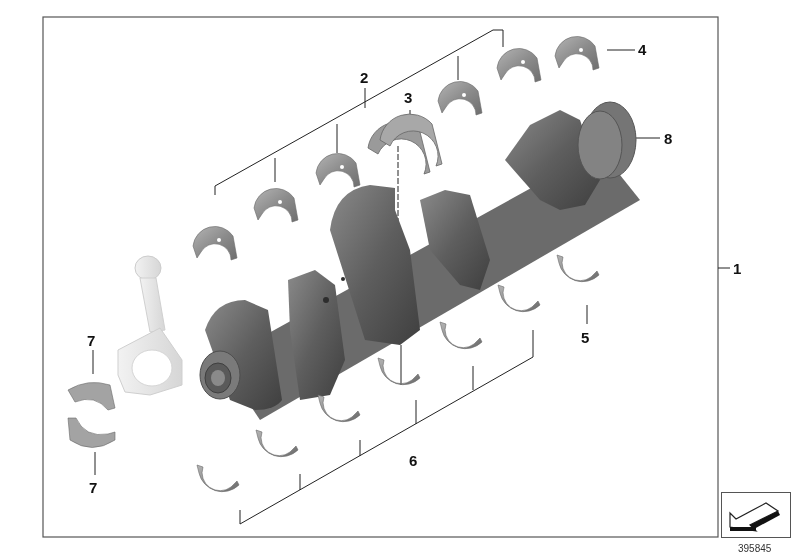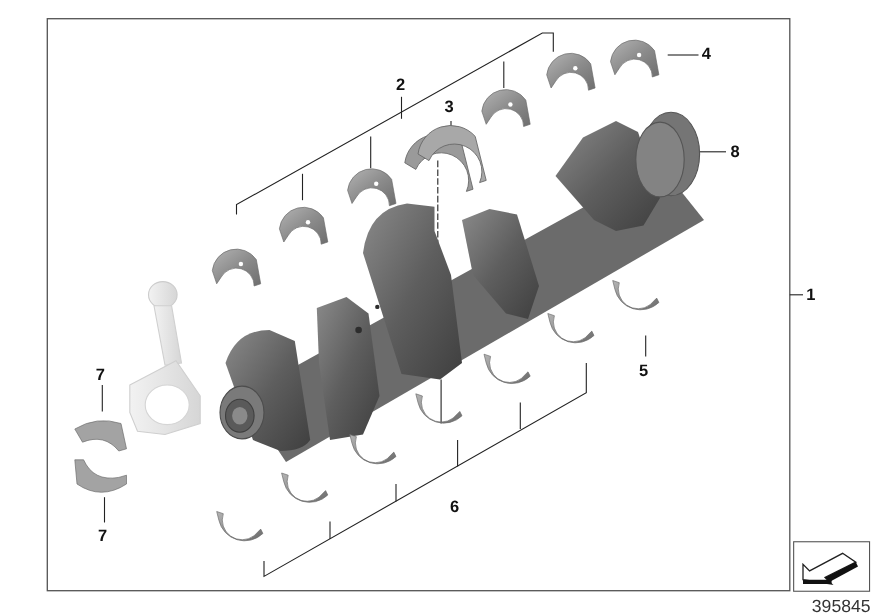--- a/index.html
+++ b/index.html
@@ -2,21 +2,21 @@
 <html><head>
   <meta charset="utf-8">
   <style>
     html, body { margin: 0; padding: 0; background: #ffffff; }
     body { width: 800px; height: 560px; position: relative; overflow: hidden;
            font-family: "Liberation Sans", sans-serif; }
     #diagram { position: absolute; left: 0; top: 0; width: 800px; height: 560px; }
     .callout { position: absolute; font-family: "Liberation Sans", sans-serif;
                font-weight: bold; font-size: 15px; color: #111; line-height: 1;
                cursor: pointer; }
-    .doc-id { position: absolute; left: 738px; top: 543px; font-size: 16px; color: #333;
+    .doc-id { position: absolute; left: 738px; top: 543px; font-size: 10px; color: #333;
               font-family: "Liberation Sans", sans-serif; }
     .nav-box { position: absolute; left: 721px; top: 492px; width: 70px; height: 46px;
                border: 1px solid #555; background: #fff; box-sizing: border-box; cursor: pointer; }
   </style>
 </head>
 <body>
 
 <svg id="diagram" viewBox="0 0 800 560" xmlns="http://www.w3.org/2000/svg">
   <defs>
     <linearGradient id="shellGrad" x1="0" y1="0" x2="1" y2="1">

